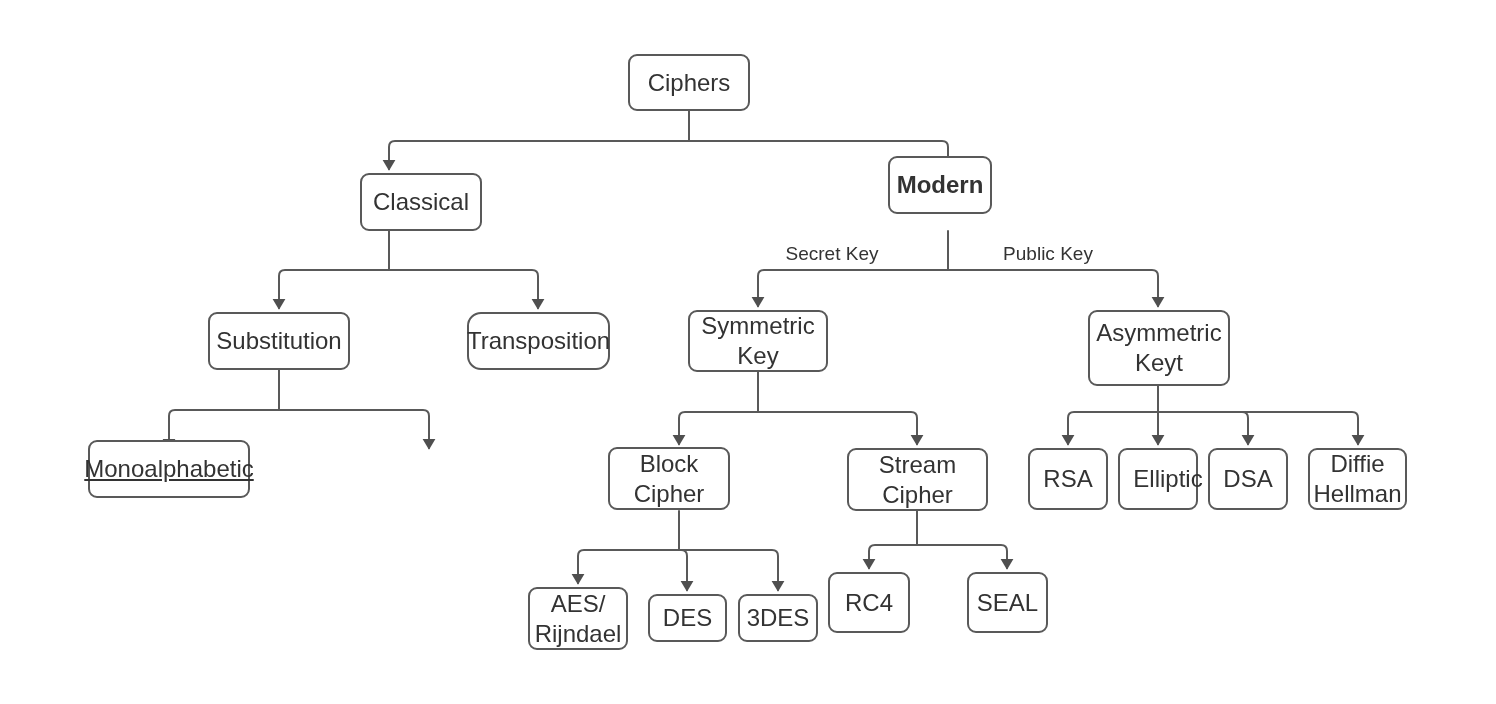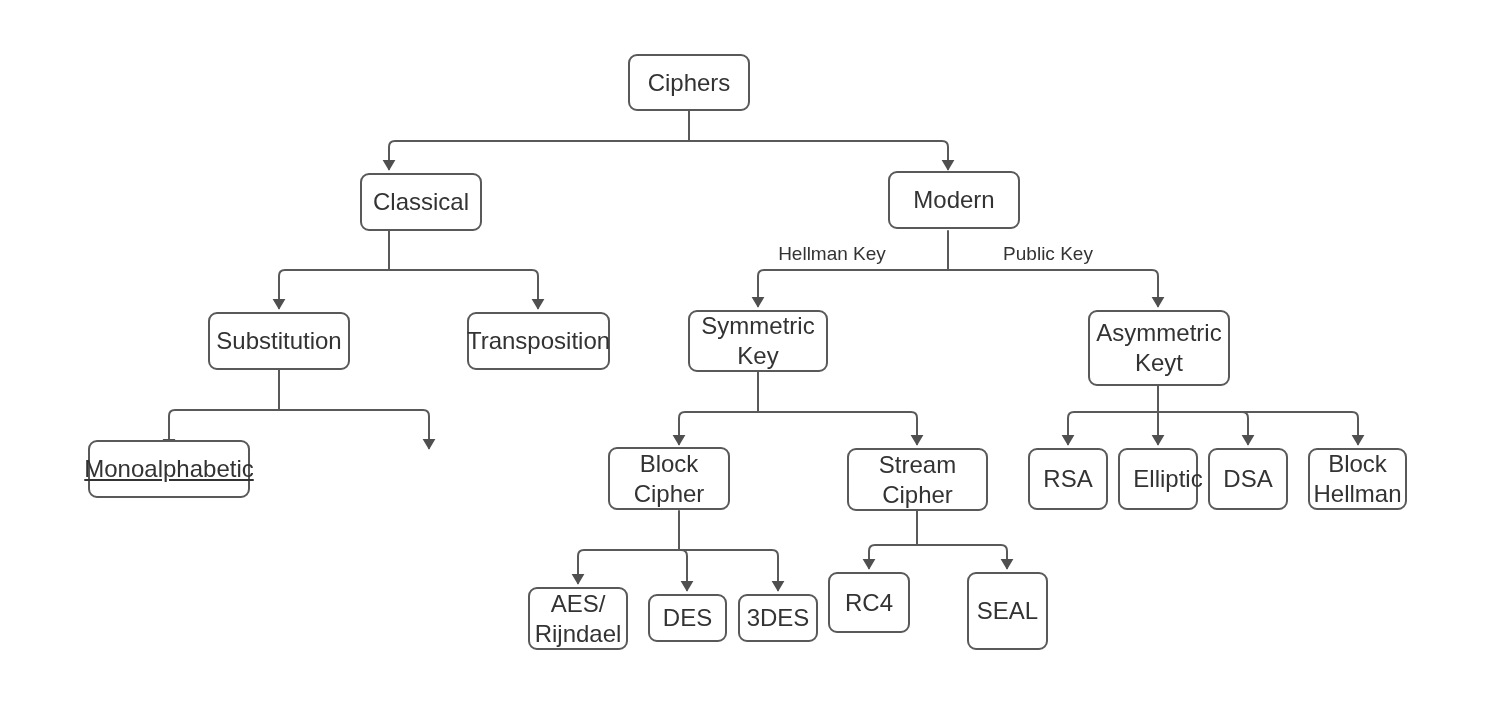--- a/index.html
+++ b/index.html
@@ -41,38 +41,38 @@
   .edge-label {
     position: absolute;
     color: #333333;
     font-size: 19px;
     text-align: center;
     z-index: 2;
   }
   
   #n-ciphers        { left: 628px;  top: 54px;  width: 122px; height: 57px; }
   #n-classical      { left: 328px;  top: 173px; width: 122px; height: 58px; margin-left: 32px; }
-  #n-modern         { left: 888px;  top: 171px; width: 132px; height: 58px; }
+  #n-modern         { left: 888px;  top: 156px; width: 104px; height: 58px; font-weight: bold; }
   #n-substitution   { left: 208px;  top: 312px; width: 142px; height: 58px; }
-  #n-transposition  { left: 467px;  top: 312px; width: 143px; height: 58px; }
+  #n-transposition  { left: 467px;  top: 312px; width: 143px; height: 58px; border-radius: 14px; }
   #n-symmetric      { left: 688px;  top: 310px; width: 140px; height: 62px; }
   #n-asymmetric     { left: 1088px; top: 310px; width: 142px; height: 76px; }
   #n-mono           { left: 88px;   top: 440px; width: 162px; height: 58px; text-decoration: underline; }
   #n-poly           { left: 348px;  top: 452px; width: 162px; height: 58px; }
   #n-block          { left: 608px;  top: 447px; width: 122px; height: 63px; }
   #n-stream         { left: 847px;  top: 448px; width: 141px; height: 63px; }
   #n-rsa            { left: 1028px; top: 448px; width: 80px;  height: 62px; }
   #n-elliptic       { left: 1118px; top: 448px; width: 80px;  height: 62px; padding-left: 20px; }
   #n-dsa            { left: 1208px; top: 448px; width: 80px;  height: 62px; }
   #n-diffie         { left: 1308px; top: 448px; width: 99px;  height: 62px; }
   #n-aes            { left: 528px;  top: 587px; width: 100px; height: 63px; }
   #n-des            { left: 648px;  top: 594px; width: 79px;  height: 48px; }
   #n-3des           { left: 738px;  top: 594px; width: 80px;  height: 48px; }
   #n-rc4            { left: 828px;  top: 572px; width: 82px;  height: 61px; }
-  #n-seal           { left: 967px;  top: 572px; width: 81px;  height: 78px; }
+  #n-seal           { left: 967px;  top: 572px; width: 81px;  height: 61px; }
   #lbl-secret       { left: 772px;  top: 243px; width: 120px; }
   #lbl-public       { left: 988px;  top: 243px; width: 120px; }
 </style>
 </head>
 <body>
 
 <div id="canvas">
 
   <svg id="connector-layer" viewBox="0 0 1496 704" xmlns="http://www.w3.org/2000/svg">
     <defs>
@@ -129,25 +129,25 @@
 Key</div>
   <div class="node" id="n-asymmetric">Asymmetric
 Keyt</div>
   <div class="node" id="n-mono">Monoalphabetic</div>
   <div class="node" id="n-block">Block Cipher</div>
   <div class="node" id="n-stream">Stream
 Cipher</div>
   <div class="node" id="n-rsa">RSA</div>
   <div class="node" id="n-elliptic">Elliptic</div>
   <div class="node" id="n-dsa">DSA</div>
-  <div class="node" id="n-diffie">Block
+  <div class="node" id="n-diffie">Diffie
 Hellman</div>
   <div class="node" id="n-aes">AES/
 Rijndael</div>
   <div class="node" id="n-des">DES</div>
   <div class="node" id="n-3des">3DES</div>
   <div class="node" id="n-rc4">RC4</div>
   <div class="node" id="n-seal">SEAL</div>
 
-  <div class="edge-label" id="lbl-secret">Hellman Key</div>
+  <div class="edge-label" id="lbl-secret">Secret Key</div>
   <div class="edge-label" id="lbl-public">Public Key</div>
 
 </div>
 
 </body></html>

